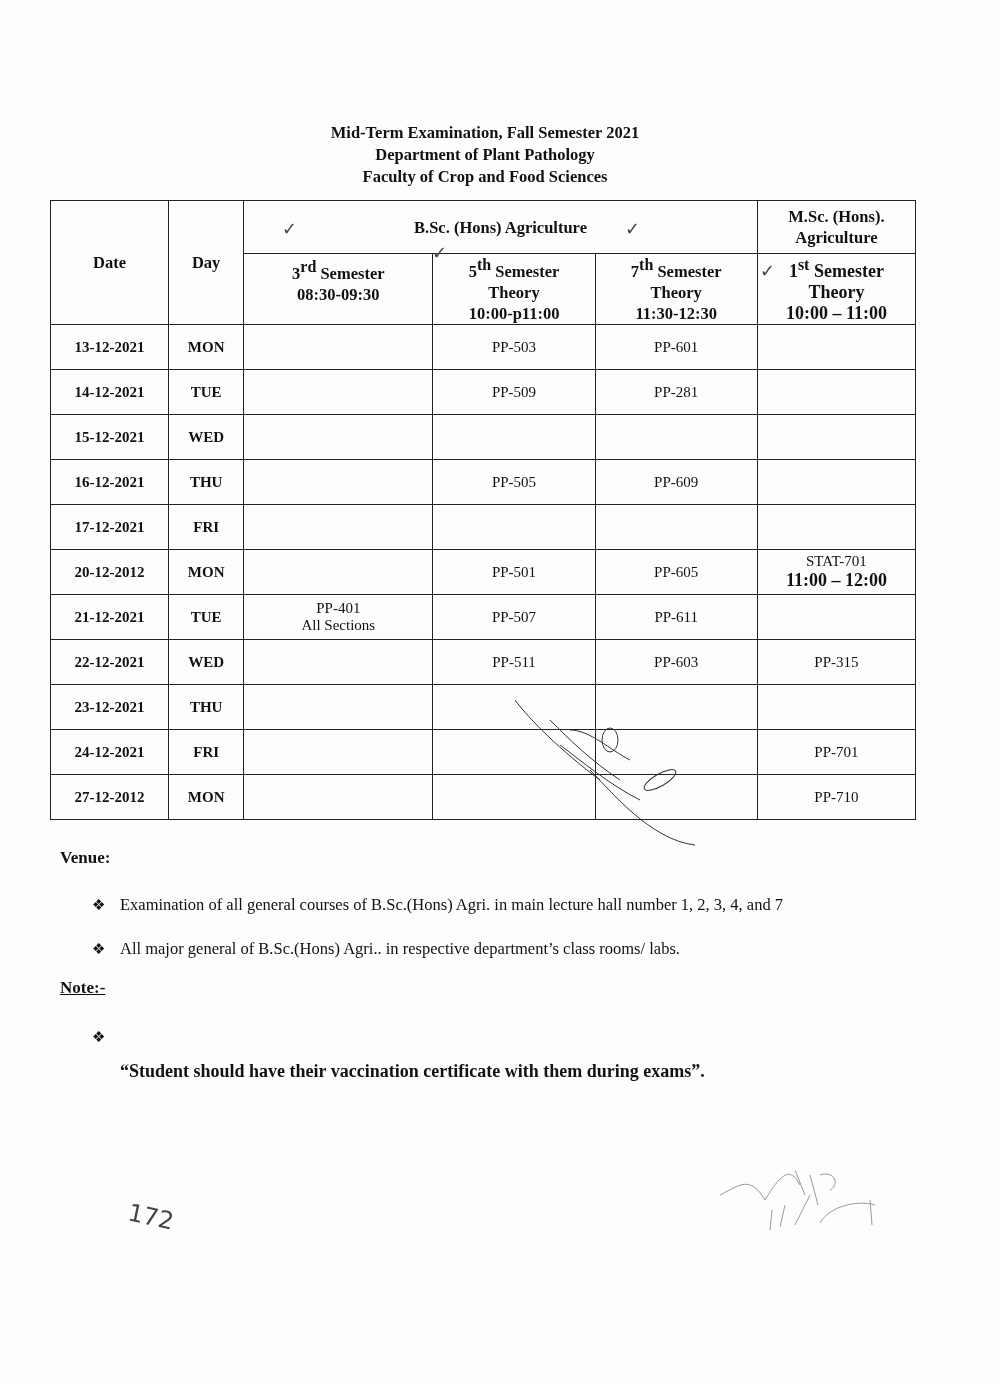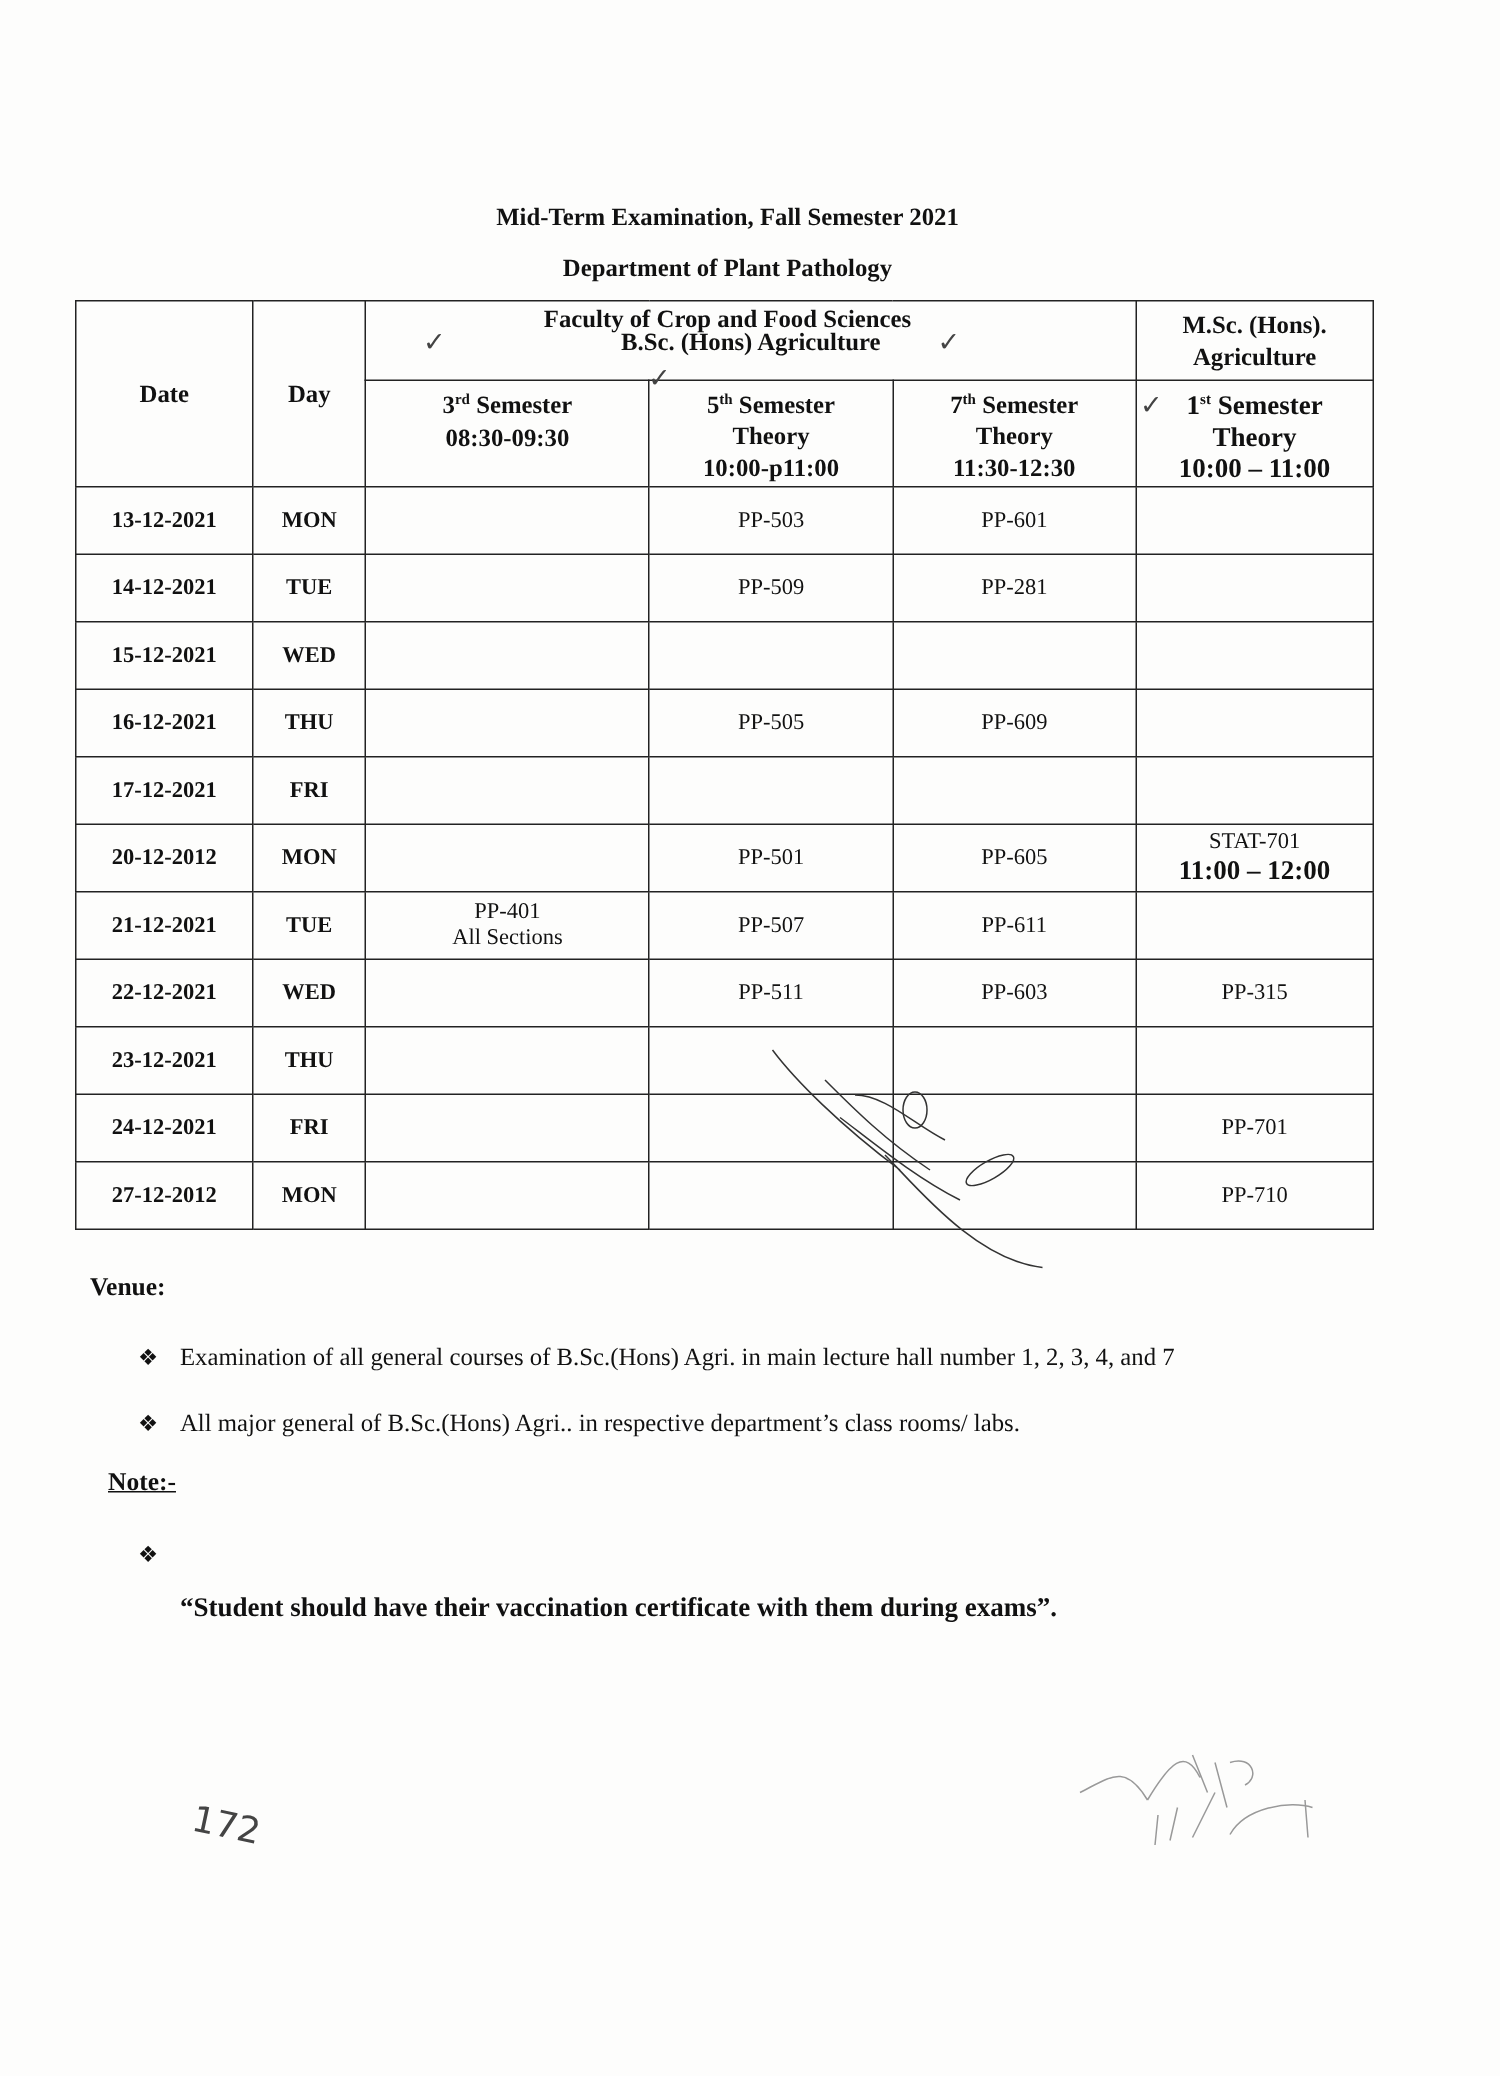--- a/index.html
+++ b/index.html
@@ -1,43 +1,43 @@
 <!DOCTYPE html>
 <html><head>
 <meta charset="utf-8">
 <style>
   html, body { margin: 0; padding: 0; }
   body {
     width: 1000px; height: 1384px; background: #fdfdfc; position: relative; overflow: hidden;
     font-family: "Liberation Serif", "DejaVu Serif", serif; color: #111;
   }
   .header { position: absolute; top: 122px; left: 0; width: 970px; text-align: center; font-weight: bold; font-size: 16.5px; line-height: 22px; }
-  .header div { margin: 12px; }
+  .header div { margin: 0; }
   table.sched {
     position: absolute; left: 50px; top: 200px; width: 866px; border-collapse: collapse;
     font-size: 15px; table-layout: fixed;
   }
   table.sched td, table.sched th { border: 1px solid #222; text-align: center; vertical-align: middle; padding: 0; }
   table.sched th { font-weight: bold; font-size: 16.5px; line-height: 21px; }
   .col-date { width: 118px; }
   .col-day { width: 75px; }
   .col-s3 { width: 189px; }
   .col-s5 { width: 162px; }
   .col-s7 { width: 162px; }
   .col-ms { width: 158px; }
   td.date, td.day { font-weight: bold; font-size: 15px; }
   tbody td { height: 44px; }
   tr.h1 th { height: 52px; }
   tr.h2 th { height: 68px; }
   .big-time { font-weight: bold; font-size: 18px; display:block; }
-  sup { font-size: 10px; }
+  sup { font-size: 16px; }
   .venue-label { position: absolute; left: 60px; top: 848px; font-weight: bold; font-size: 17px; }
   .bullet { position: absolute; left: 92px; font-size: 16.5px; line-height: 24px; }
   .bullet .mark { display: inline-block; width: 28px; font-size: 15px; }
-  .note-label { position: absolute; left: 72px; top: 978px; font-weight: bold; font-size: 17px; text-decoration: underline; }
+  .note-label { position: absolute; left: 60px; top: 978px; font-weight: bold; font-size: 17px; text-decoration: underline; }
   .note-bullet { position: absolute; left: 92px; top: 1020px; width: 815px; font-size: 18px; line-height: 34px; text-align: justify; }
   .note-bullet .mark { position: absolute; left: 0; top: 0; font-size: 15px; }
   .note-bullet .text { padding-left: 28px; display:block; }
   .note-bullet b { font-weight: bold; }
   .check { position: absolute; font-family: "DejaVu Sans", sans-serif; color: #444; font-size: 18px; }
   svg.sig { position: absolute; }
 </style>
 </head>
 <body>
 

